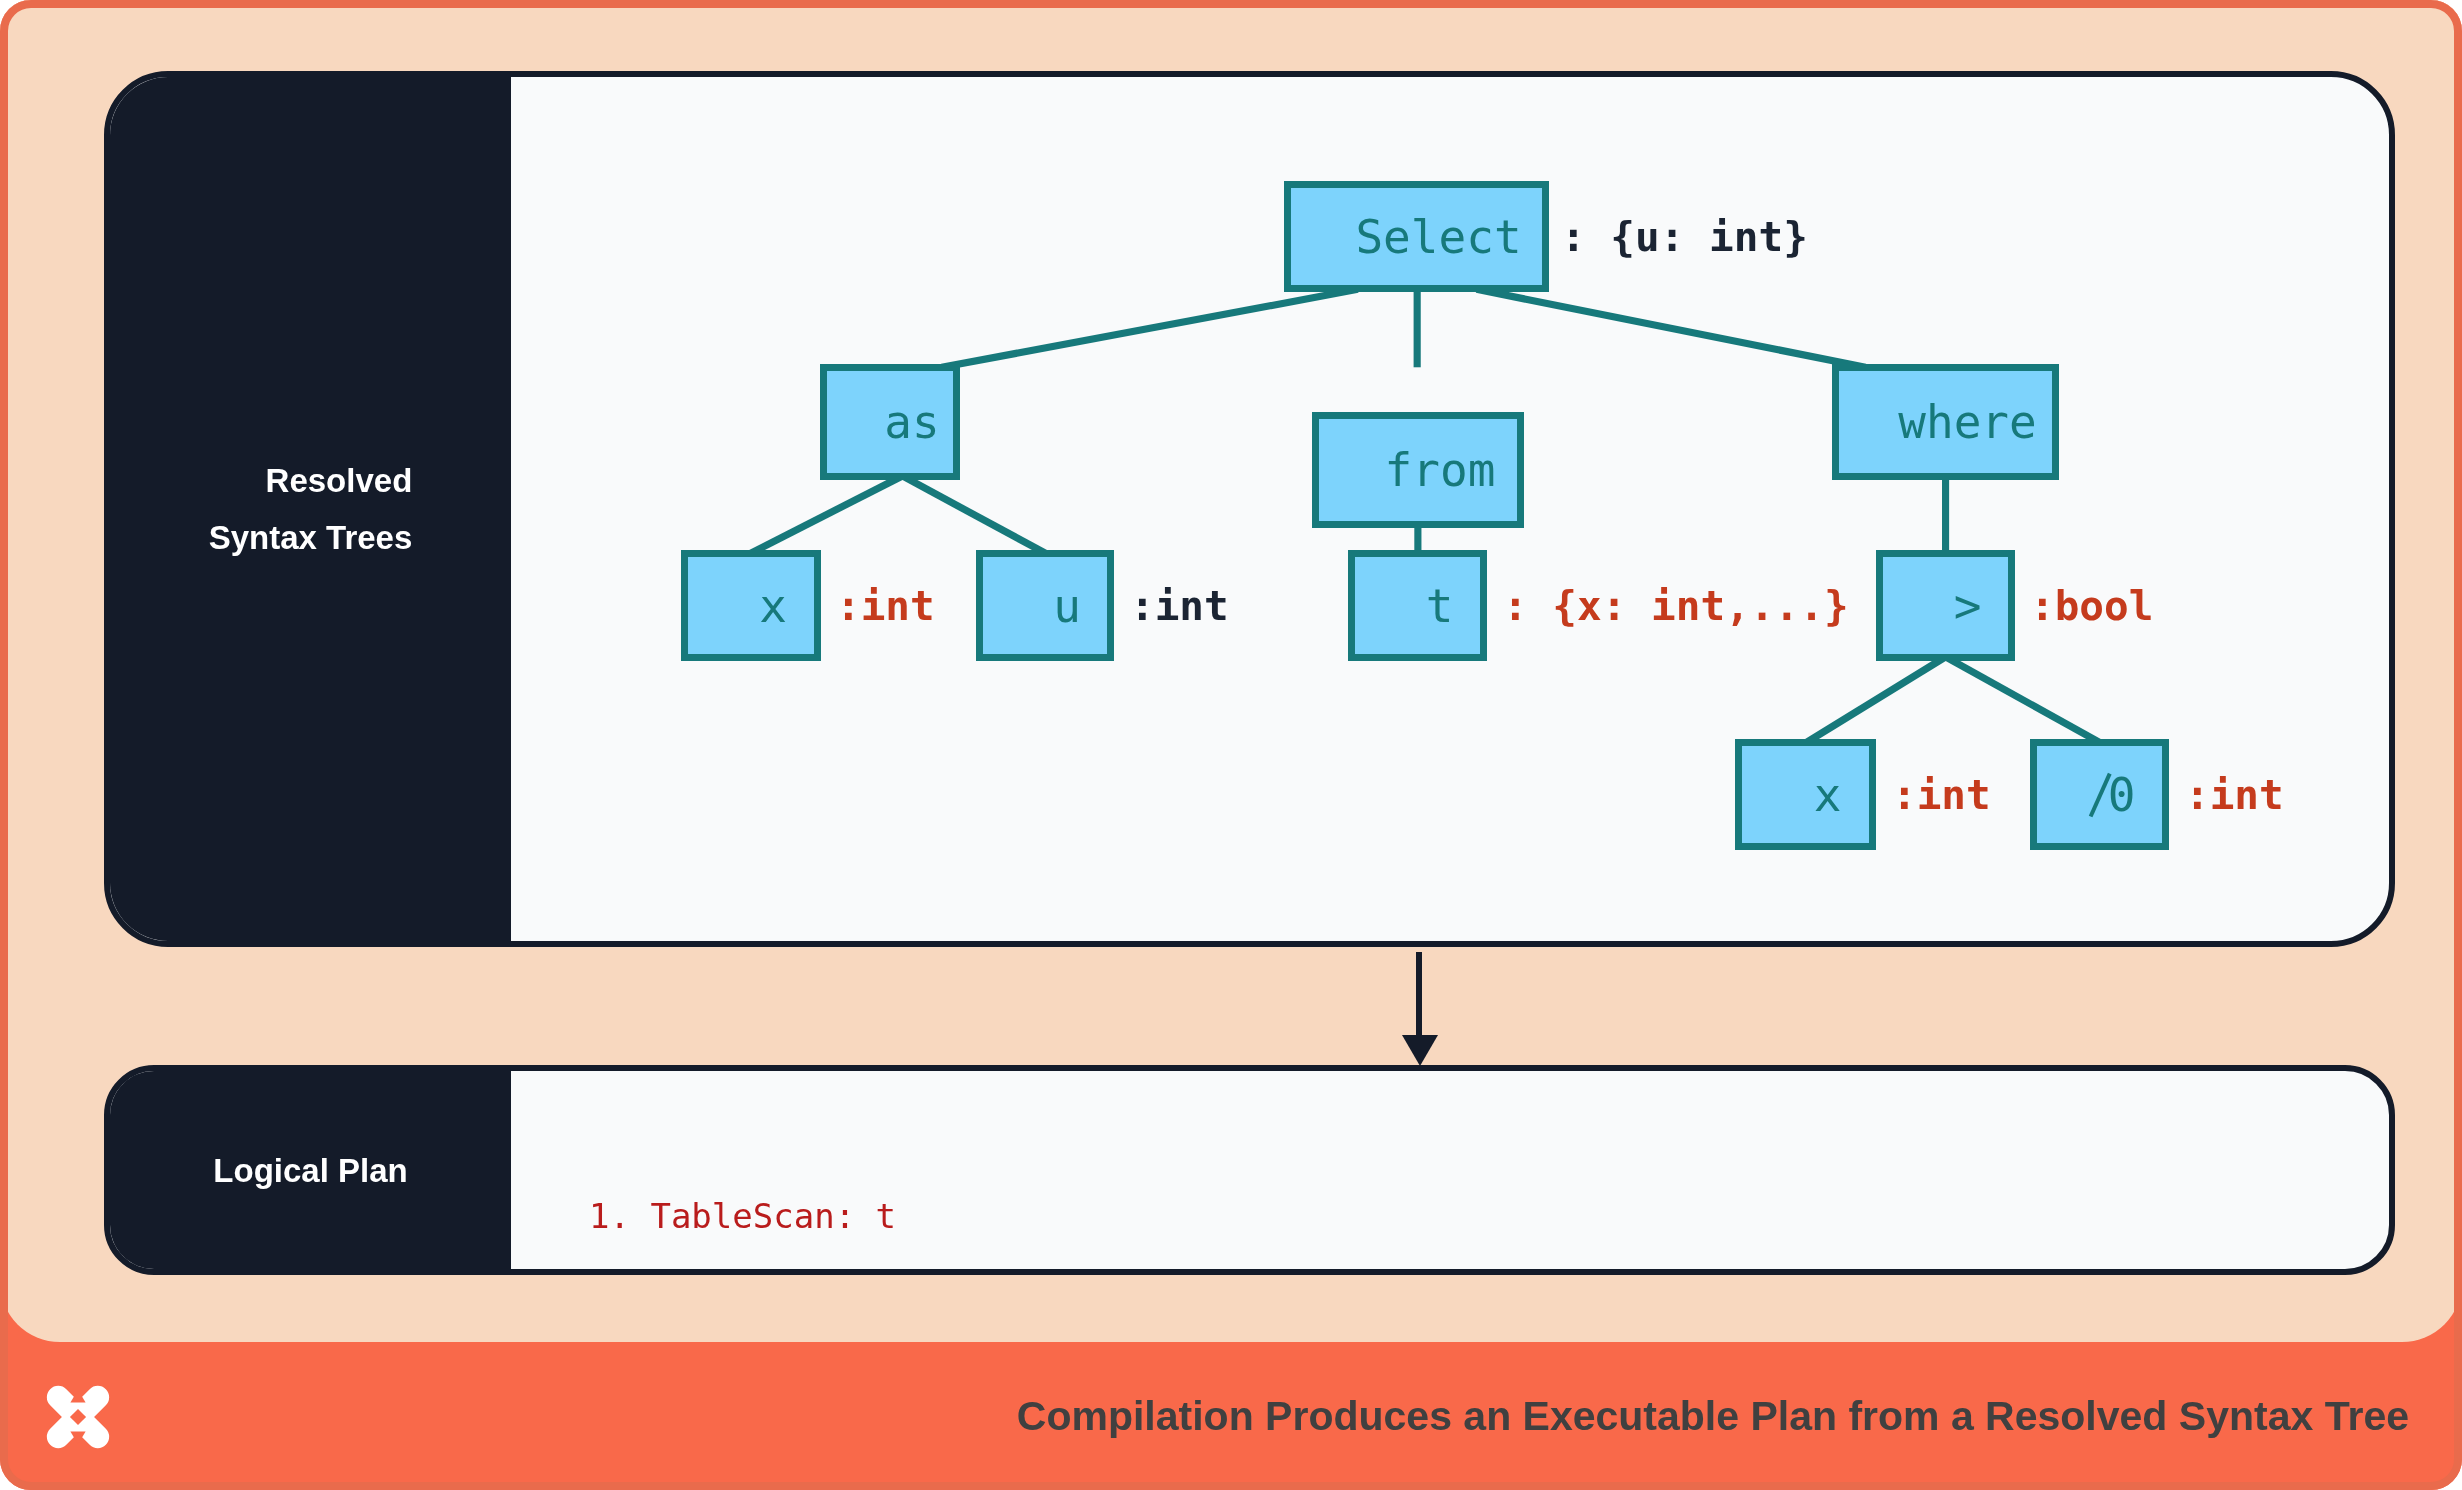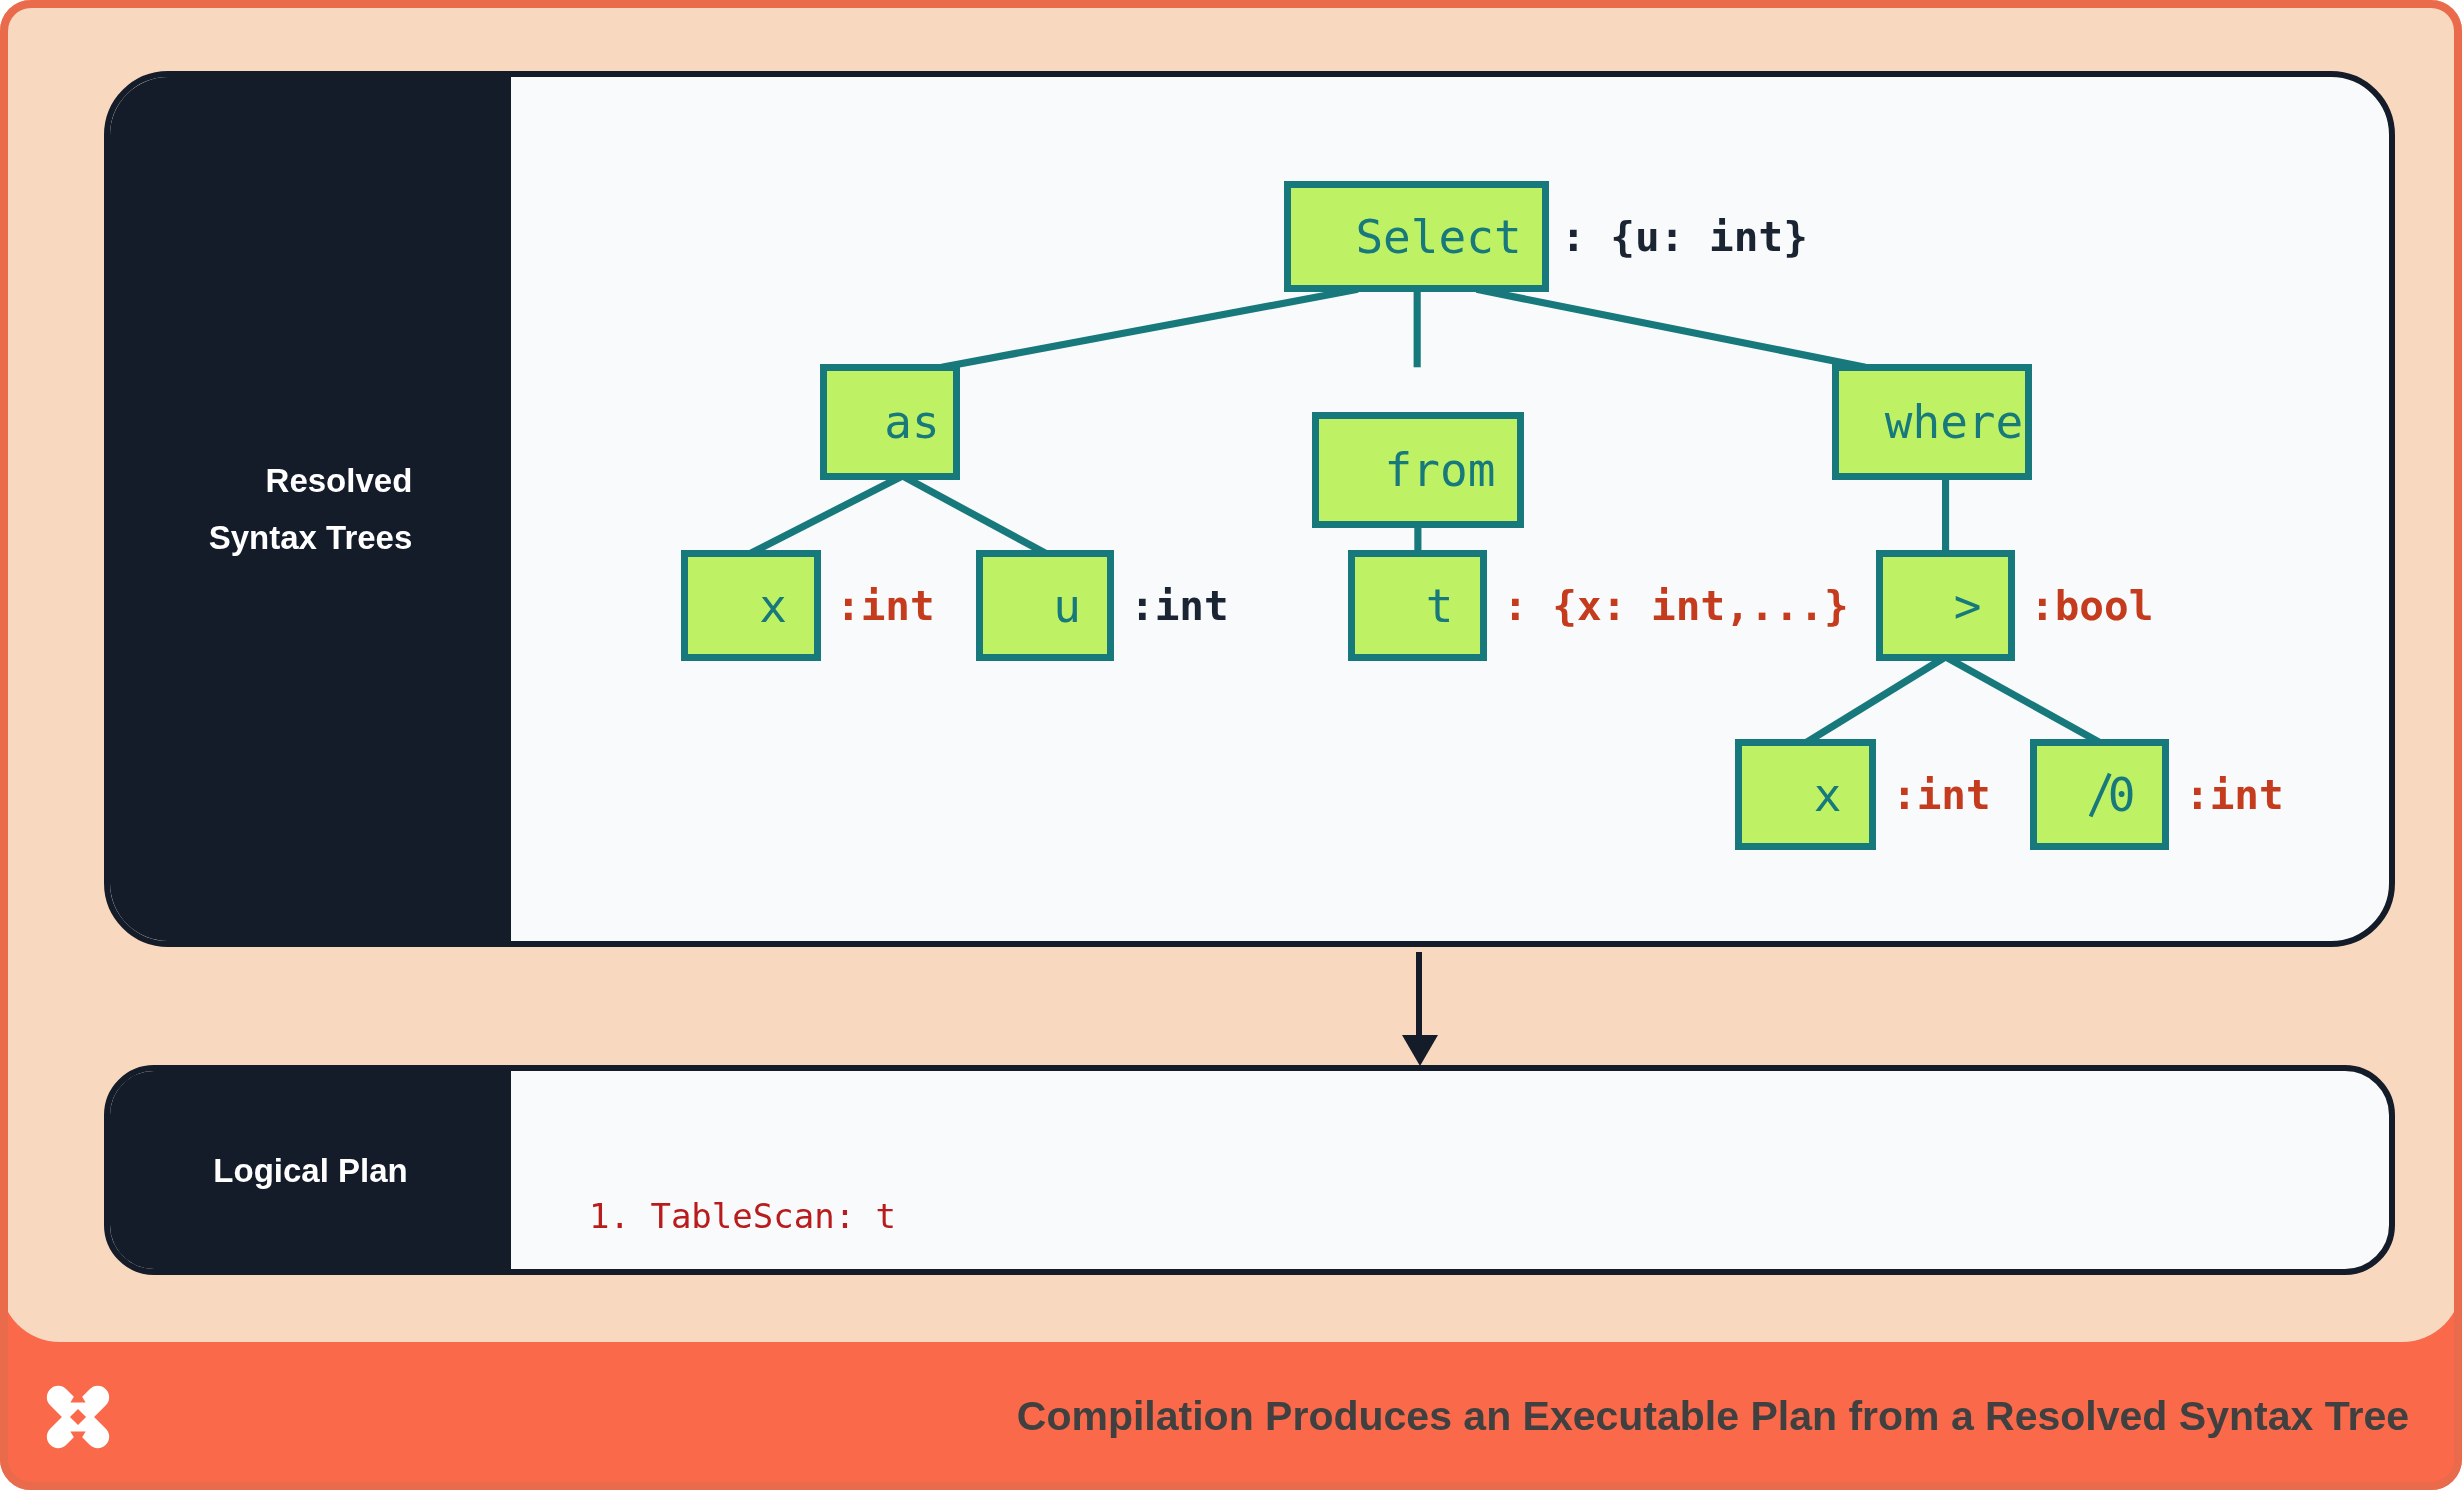--- a/index.html
+++ b/index.html
@@ -15,21 +15,21 @@
   
   .panel{position:absolute;left:104px;width:2291px;background:#f9fafb;border:6.4px solid #141b29;overflow:hidden;}
   .panel-top{top:71px;height:876px;border-radius:64px;}
   .panel-bottom{top:1065px;height:210px;border-radius:50px;padding-left:20px;}
   .sidebar{position:absolute;left:0;top:0;bottom:0;width:401px;background:#141b29;display:flex;align-items:center;justify-content:center;text-align:right;}
   .sidebar-label{color:#ffffff;font-weight:bold;font-size:33px;line-height:57px;}
 
   
   .edges{position:absolute;left:0;top:0;z-index:1;}
   .edge{stroke:#17797b;stroke-width:10;fill:none;}
-  .node{position:absolute;background:#bef264;border:7.1px solid #17797b;z-index:2;
+  .node{position:absolute;background:#7dd3fc;border:7.1px solid #17797b;z-index:2;
         display:flex;align-items:center;justify-content:center;padding-left:44px;}
   .node-label{font-family:"DejaVu Sans Mono",monospace;font-size:46px;color:#17797b;position:relative;}
   .zero-slash{position:absolute;left:50%;top:50%;width:3.6px;height:47px;background:#17797b;
               transform:translate(-50%,-50%) rotate(24deg);}
   .annot{position:absolute;z-index:2;font-family:"DejaVu Sans Mono",monospace;font-weight:bold;font-size:41px;
          display:flex;align-items:center;white-space:pre;}
   .annot.red{color:#c53b1d;}
   .annot.dark{color:#1b2433;}
 
   
@@ -81,21 +81,21 @@
         <span class="node-label">Select</span>
       </div>
       <div class="annot dark" style="left:1451px;top:104px;height:111px;">: {u: int}</div>
 
       <div class="node" style="left:710px;top:287px;width:140px;height:116px;text-align:center;">
         <span class="node-label">as</span>
       </div>
       <div class="node" style="left:1202px;top:287px;width:212px;height:116px;margin-top:48px;">
         <span class="node-label">from</span>
       </div>
-      <div class="node" style="left:1722px;top:287px;width:200px;height:116px;">
+      <div class="node" style="left:1722px;top:287px;width:227px;height:116px;">
         <span class="node-label">where</span>
       </div>
 
       <div class="node" style="left:571px;top:473px;width:140px;height:111px;">
         <span class="node-label">x</span>
       </div>
       <div class="annot red" style="left:726px;top:473px;height:111px;">:int</div>
 
       <div class="node" style="left:866px;top:473px;width:138px;height:111px;">
         <span class="node-label">u</span>

